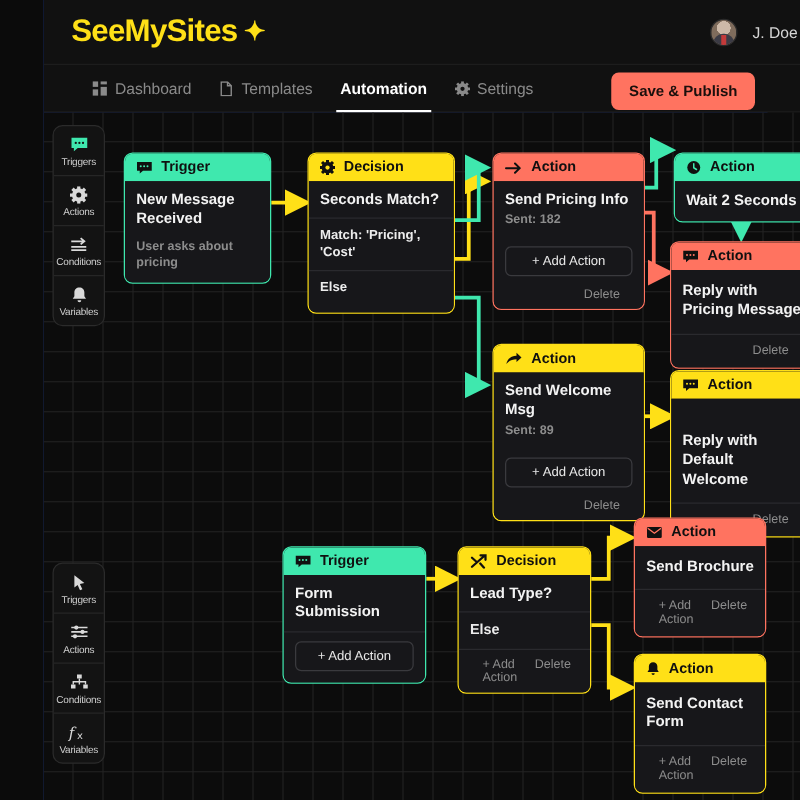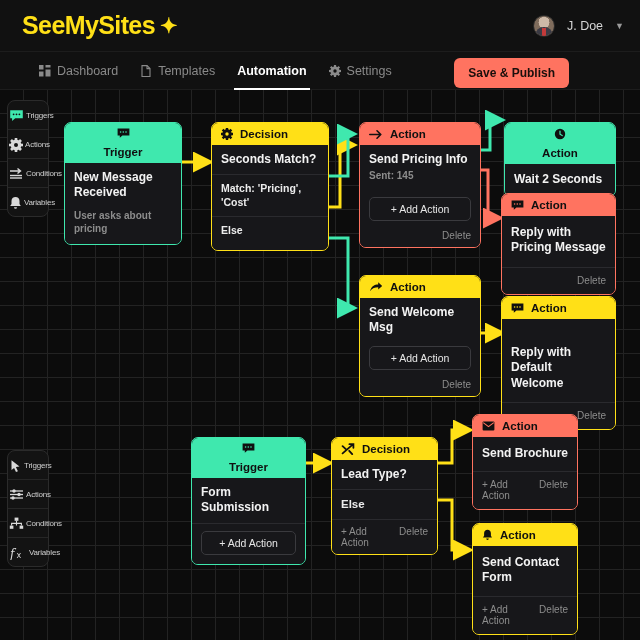--- a/index.html
+++ b/index.html
@@ -2,21 +2,21 @@
 <html><head>
 <meta charset="utf-8">
 <style>
   * { box-sizing: border-box; margin: 0; padding: 0; }
   html, body {
     width: 640px; height: 640px;
     background: #0b0b0b;
     font-family: "Liberation Sans", sans-serif;
     overflow: hidden;
   }
-  .app { position: relative; width: 579px; height: 640px; background: #1d4ed8; }
+  .app { position: relative; width: 579px; height: 640px; background: #1d4ed8; margin-left: 35px; }
 
   
   .header {
     position: absolute; top: 0; left: 0; width: 640px; height: 52px;
     background: #111111;
     display: flex; align-items: center; justify-content: space-between;
     padding: 0 16px 0 22px;
     border-bottom: 1px solid #1d1d1d;
   }
   .brand {
@@ -89,21 +89,21 @@
 
   
   .palette {
     position: absolute; left: 7px; width: 42px;
     background: #131313; border: 1px solid #2b2b2b; border-radius: 8px;
     z-index: 6;
   }
   #palette-top { top: 10px; }
   #palette-bottom { top: 360px; }
   .pal-item {
-    display: flex; flex-direction: row; align-items: center; gap: 2px;
+    display: flex; flex-direction: column; align-items: center; gap: 2px;
     padding: 7px 1px 6px; border-bottom: 1px solid #262626;
   }
   .pal-item:last-child { border-bottom: none; }
   .pal-ico { height: 15px; display: flex; align-items: center; justify-content: center; }
   .pal-ico svg { display: block; }
   .pal-label { color: #cfcfcf; font-size: 8px; letter-spacing: -0.2px; }
 
   
   .node {
     position: absolute; border-radius: 7px; overflow: hidden;
@@ -124,28 +124,28 @@
   .row.sub { color: #8d8d8d; font-size: 10px; padding-top: 0; border-bottom: none; }
   .row.tight { padding-bottom: 3px; border-bottom: none; }
   .addbtn-wrap { padding: 7px 9px 5px; }
   .addbtn {
     width: 100%; background: transparent; color: #e6e6e6;
     border: 1px solid #3a3a3e; border-radius: 5px;
     font-size: 10.5px; padding: 5px 0; font-family: "Liberation Sans", sans-serif;
   }
   .footer-row {
     display: flex; justify-content: flex-end; gap: 14px;
-    padding: 4px 9px 6px; font-size: 10px; color: #8d8d8d;
+    padding: 4px 19px 6px; font-size: 10px; color: #8d8d8d;
   }
   .footer-row.split { justify-content: space-between; border-top: 1px solid #2a2a2e; padding-top: 6px; }
   .foot-link { color: #8d8d8d; }
 
   
   .n-teal { border: 1.5px solid #3FE8AE; }
-  .n-teal .node-head { background: #3FE8AE; flex-direction: column; }
+  .n-teal .node-head { background: #3FE8AE; }
   .n-yellow { border: 1.5px solid #FFE017; }
   .n-yellow .node-head { background: #FFE017; }
   .n-red { border: 1.5px solid #FF7360; }
   .n-red .node-head { background: #FF7360; }
 </style>
 </head>
 <body>
 
 <div class="app">
 
@@ -389,21 +389,21 @@
       <div class="node-head">
         <span class="hico">
           <svg width="14" height="11" viewBox="0 0 14 11">
               <path d="M0.8 5.5h11M8 1.8l3.8 3.7L8 9.2" fill="none" stroke="#101010" stroke-width="1.6" stroke-linecap="round" stroke-linejoin="round"></path>
             </svg>
         </span>
         <span>Action</span>
       </div>
       <div class="node-body">
         <div class="row title tight">Send Pricing Info</div>
-        <div class="row sub">Sent: 145</div>
+        <div class="row sub">Sent: 182</div>
         <div class="addbtn-wrap">
           <button class="addbtn">+ Add Action</button>
         </div>
         <div class="footer-row">
           <span class="foot-link">Delete</span>
         </div>
       </div>
     </div>
 
     <div class="node n-teal" style="left:504px; top:32px; width:112px;">
@@ -447,20 +447,21 @@
       <div class="node-head">
         <span class="hico">
           <svg width="14" height="12" viewBox="0 0 14 12">
               <path d="M1 10.2C2.4 5.2 5.6 3.6 9.2 3.6V1.2L13.2 5 9.2 8.6V6.3C6 6.3 3.3 7.3 1 10.2z" fill="#101010"></path>
             </svg>
         </span>
         <span>Action</span>
       </div>
       <div class="node-body">
         <div class="row title tight">Send Welcome Msg</div>
+        <div class="row sub">Sent: 89</div>
         <div class="addbtn-wrap">
           <button class="addbtn">+ Add Action</button>
         </div>
         <div class="footer-row">
           <span class="foot-link">Delete</span>
         </div>
       </div>
     </div>
 
     <div class="node n-yellow" style="left:501px; top:206px; width:115px;">

